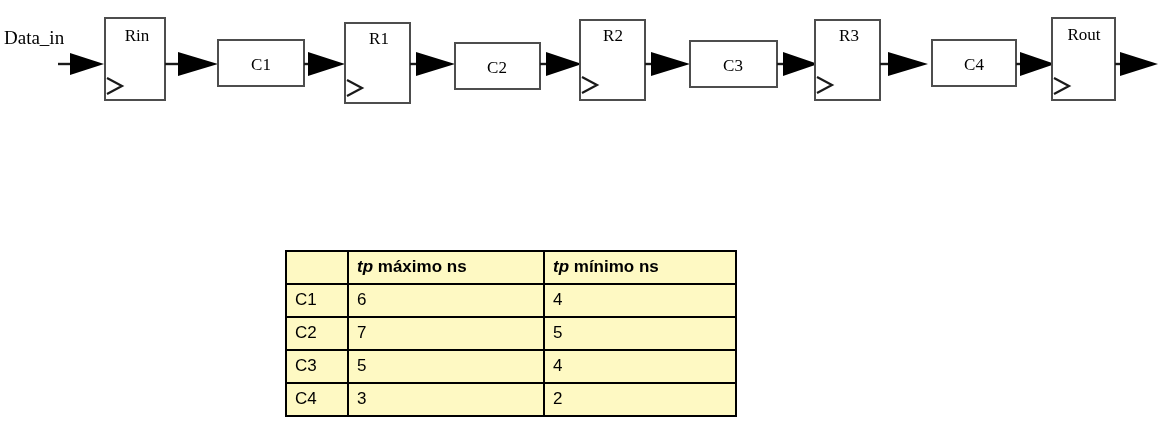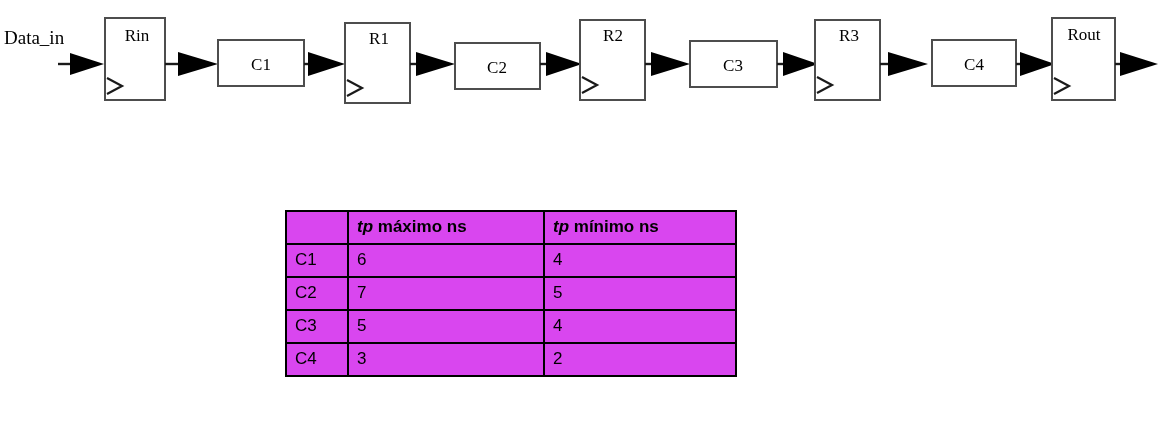--- a/index.html
+++ b/index.html
@@ -62,21 +62,22 @@
   #tp-table-wrap {
     position: absolute;
     left: 285px;
     top: 210px;
     width: 450px;
   }
   table.tp-table {
     border-collapse: collapse;
     width: 450px;
     table-layout: fixed;
-    background: #d946ef;
+    background: #fef9c3;
+    margin-top: 40px;
   }
   table.tp-table td, table.tp-table th {
     border: 2px solid #000000;
     padding: 3px 6px 4px 8px;
     font-family: "Liberation Sans", sans-serif;
     font-size: 17px;
     color: #000000;
     text-align: left;
     vertical-align: middle;
     height: 33px;

